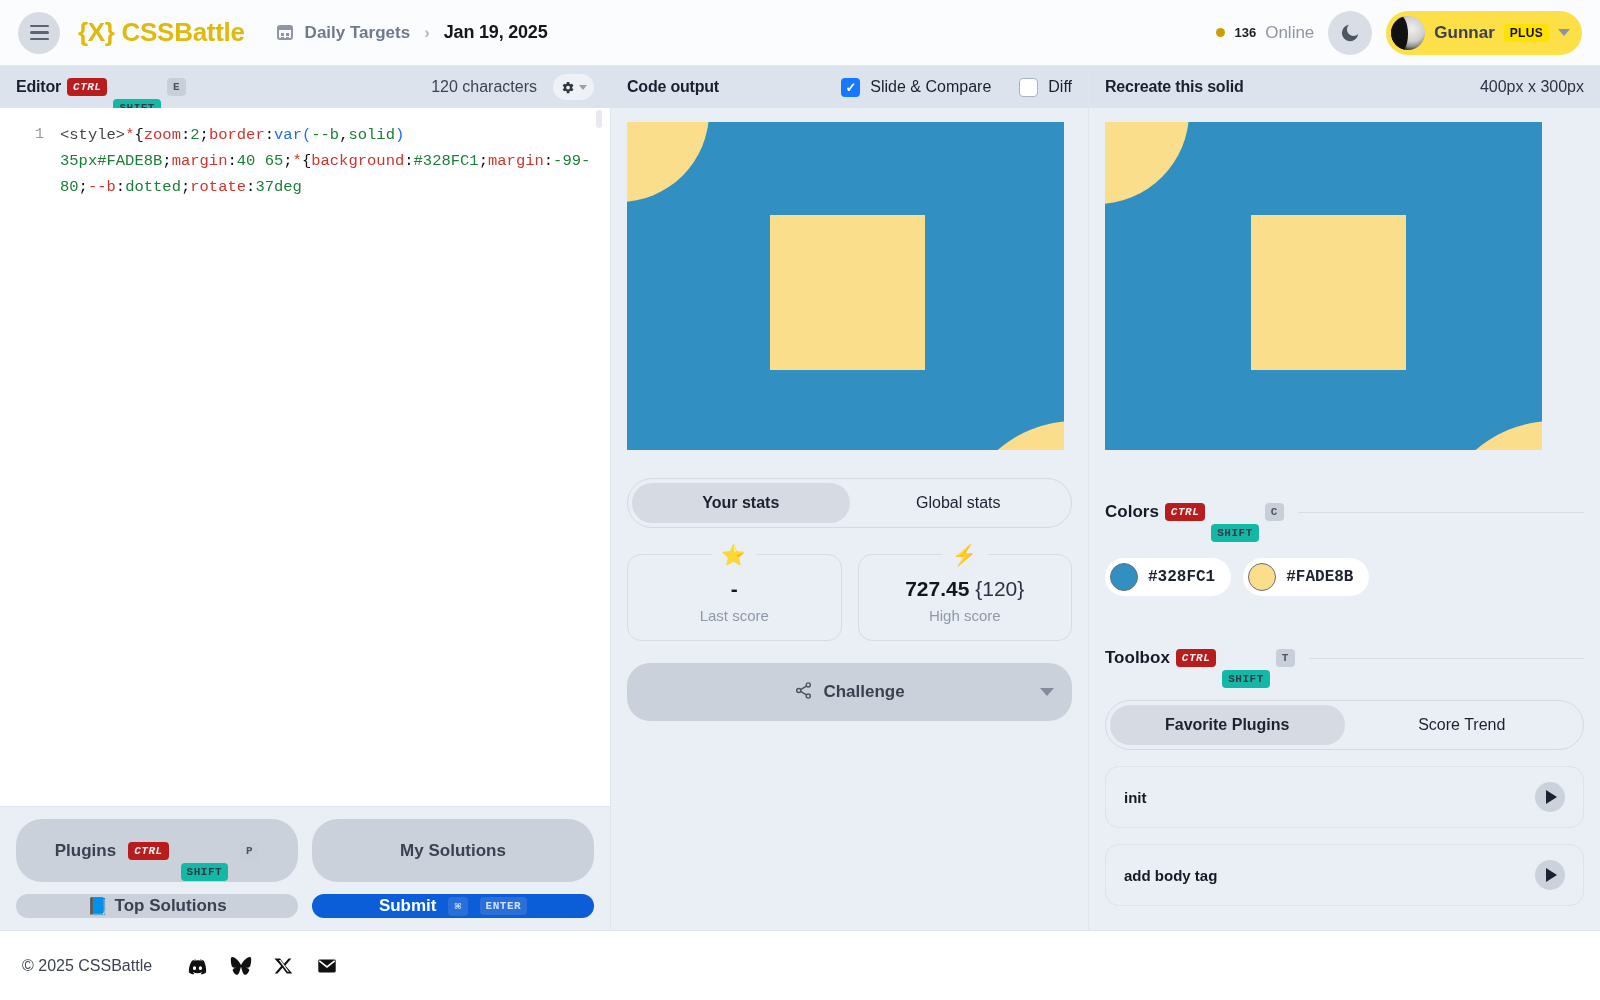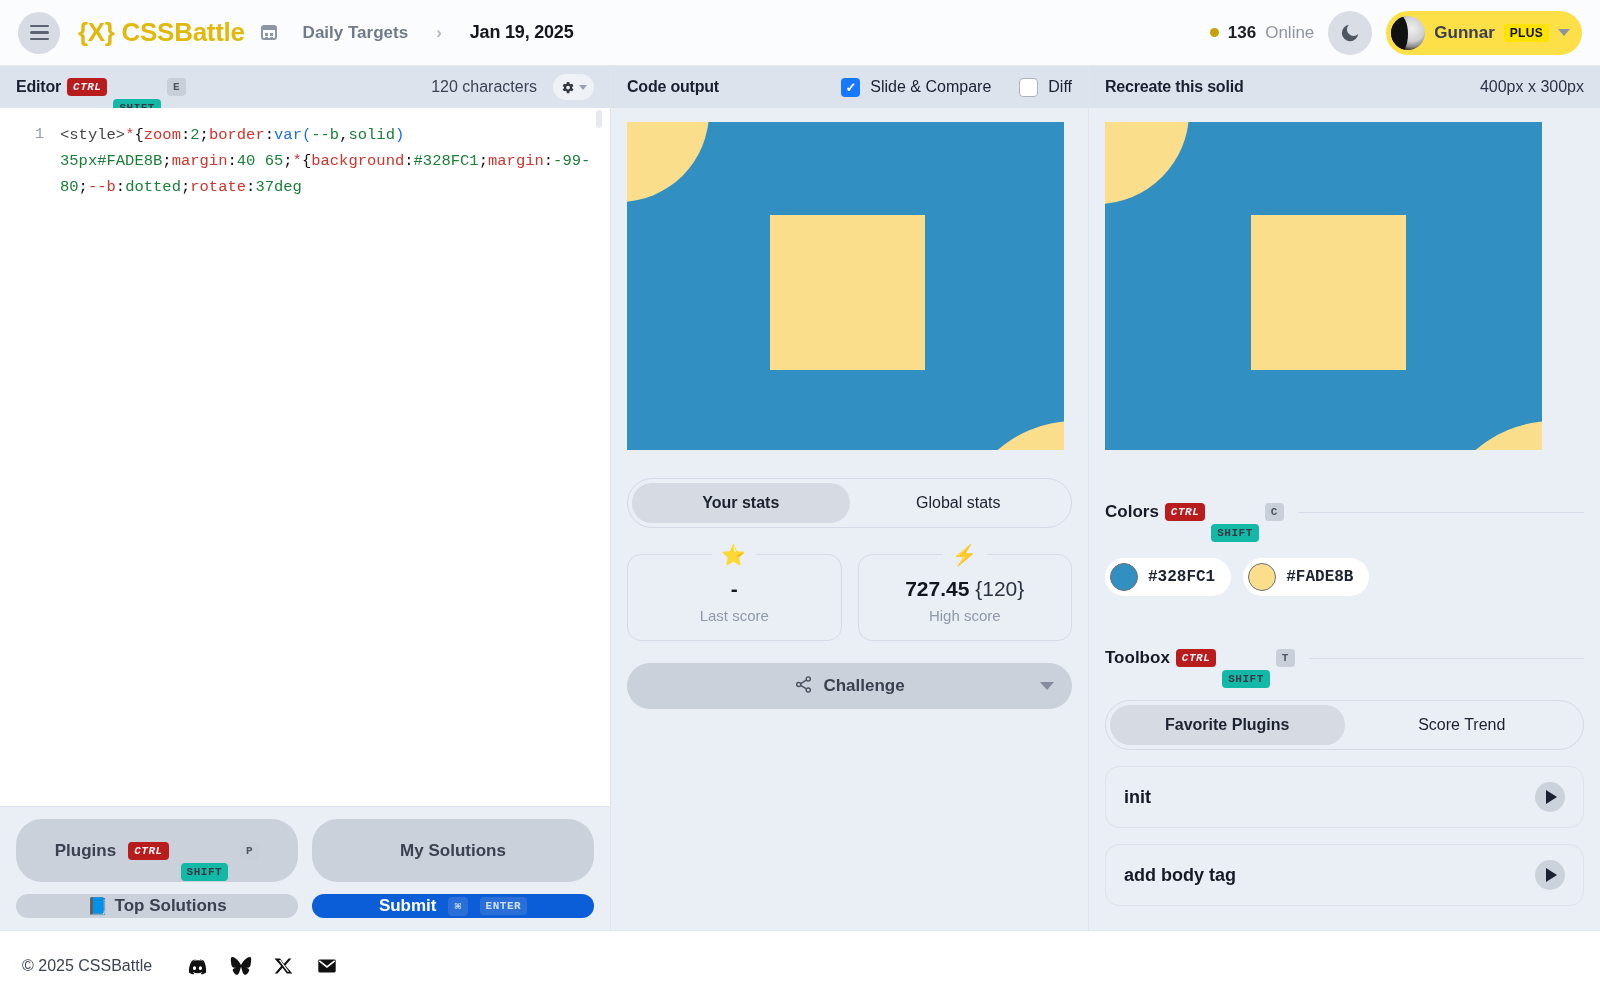--- a/index.html
+++ b/index.html
@@ -23,39 +23,39 @@
     width: 42px; height: 42px; border-radius: 50%;
     background: #d7dbe3;
     display: flex; flex-direction: column; align-items: center; justify-content: center;
     gap: 4px; cursor: pointer; margin-right: 18px;
   }
   .hamburger i { display:block; width: 19px; height: 2.6px; background: #5c6372; border-radius: 2px; }
   .brand {
     font-size: 26px; font-weight: 700; color: #e0b90b; letter-spacing: -0.3px;
     display:flex; align-items:center; cursor:pointer;text-align:right;
   }
-  .breadcrumb { display: flex; align-items: center; margin-left: 16px; gap: 26px; }
+  .breadcrumb { display: flex; align-items: center; margin-left: 32px; gap: 12px; }
   .bc-cal {
     width: 16px; height: 15px; border: 2px solid #8e96a6; border-radius: 3px;
     position: relative; display:inline-block;
   }
   .bc-cal::before {
     content:""; position:absolute; left:0; right:0; top:0px; height:3px; background:#8e96a6;
   }
   .bc-cal::after {
     content:""; position:absolute; left:2px; top:6px; width:3px; height:3px;
     background:#8e96a6; box-shadow: 5px 0 0 #8e96a6, 0 4px 0 #8e96a6, 5px 4px 0 #8e96a6;
   }
   .bc-link { font-size: 17px; color: #707a8c; font-weight: 600; cursor: pointer; }
   .bc-sep { color: #b2bac8; font-size: 17px; font-weight: 700; margin: 0 2px; }
   .bc-current { font-size: 18px; font-weight: 800; color: #15171c; letter-spacing: -0.2px; }
   .header-right { margin-left: auto; display: flex; align-items: center; gap: 14px; }
   .online { display: flex; align-items: center; gap: 9px; }
   .online .dot { width: 9px; height: 9px; border-radius: 50%; background: #c8a008; }
-  .online .num { font-size: 17px; font-weight: 700; color: #1b1e25; text-align: center; }
+  .online .num { font-size: 13px; font-weight: 700; color: #1b1e25; text-align: center; }
   .online .lbl { font-size: 17px; color: #8d95a6; }
   .theme-btn {
     width: 44px; height: 44px; border-radius: 50%; background: #d9dde5;
     display:flex; align-items:center; justify-content:center; cursor:pointer;
   }
   .user-chip {
     height: 44px; border-radius: 22px; background: #fde047;
     display: flex; align-items: center; gap: 9px; padding: 0 12px 0 5px; cursor: pointer;
   }
   .avatar {
@@ -162,21 +162,21 @@
   }
   .stat-ico {
     position:absolute; top:-13px; left:50%; transform:translateX(-50%);
     background:#eaeef5; padding: 0 10px; font-size: 20px; line-height:26px;
   }
   .stat-val { font-size: 21px; font-weight: 800; color:#12161f; }
   .stat-val .paren { font-weight: 500; color:#2b3242; }
   .stat-lbl { font-size: 15px; color:#9099a8; margin-top: 6px; }
 
   .challenge {
-    margin: 22px 16px 16px 16px; height: 46px; border-radius: 23px; background:#cbd1da;
+    margin: 22px 16px 16px 16px; height: 58px; border-radius: 23px; background:#cbd1da;
     display:flex; align-items:center; justify-content:center; position:relative; cursor:pointer;
   }
   .challenge .lbl { font-size: 17px; font-weight:700; color:#3b4150; }
   .challenge .share { margin-right: 10px; }
   .challenge .tri { position:absolute; right: 18px; width:0;height:0;
     border-left:7px solid transparent;border-right:7px solid transparent;border-top:8px solid #858d9c; }
 
   
   .sec-head { display:flex; align-items:center; margin: 32px 16px 0 16px; }
   .sec-title { font-size: 17px; font-weight: 800; color:#151a26; }
@@ -190,21 +190,21 @@
   .swatch { width: 28px; height:28px; border-radius:50%; border: 1.5px solid #6c6f78; }
   .chip .hex { font-family:"Liberation Mono", monospace; font-size:16px; font-weight:700; color:#1d2230; }
 
   .tool-seg {
     margin: 12px 16px 0 16px; border:1px solid #d3dae6; border-radius:26px; display:flex; padding:4px;
   }
   .plug-card {
     margin: 16px 16px 0 16px; height: 62px; border:1px solid #dde3ec; border-radius: 14px;
     display:flex; align-items:center; padding: 0 18px; cursor:pointer;
   }
-  .plug-name { font-size: 18px; font-weight: 800; color:#151a26;text-align:right; }
+  .plug-name { font-size: 15px; font-weight: 800; color:#151a26;text-align:right; }
   .play-btn {
     margin-left:auto; width: 30px; height:30px; border-radius:50%; background:#ccd2db;
     display:flex; align-items:center; justify-content:center;
   }
   .play-tri { width:0;height:0;border-top:7px solid transparent;border-bottom:7px solid transparent;border-left:11px solid #1b2130; margin-left:2px;}
 
   
   .footer {
     height: 70px; flex: 0 0 70px; background:#fff; border-top:1px solid #e2e7f0;
     display:flex; align-items:center; padding: 0 22px;

